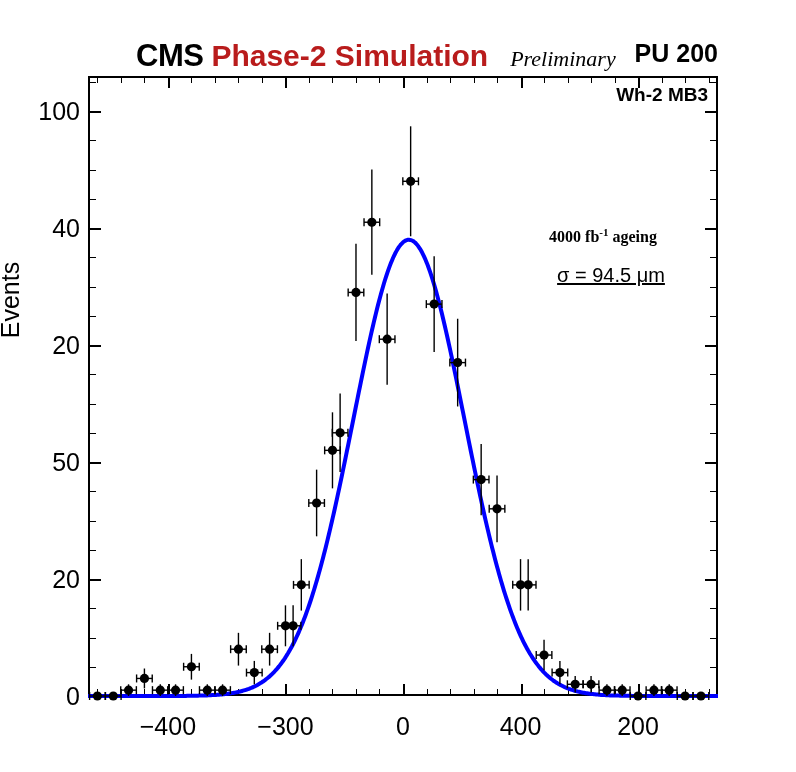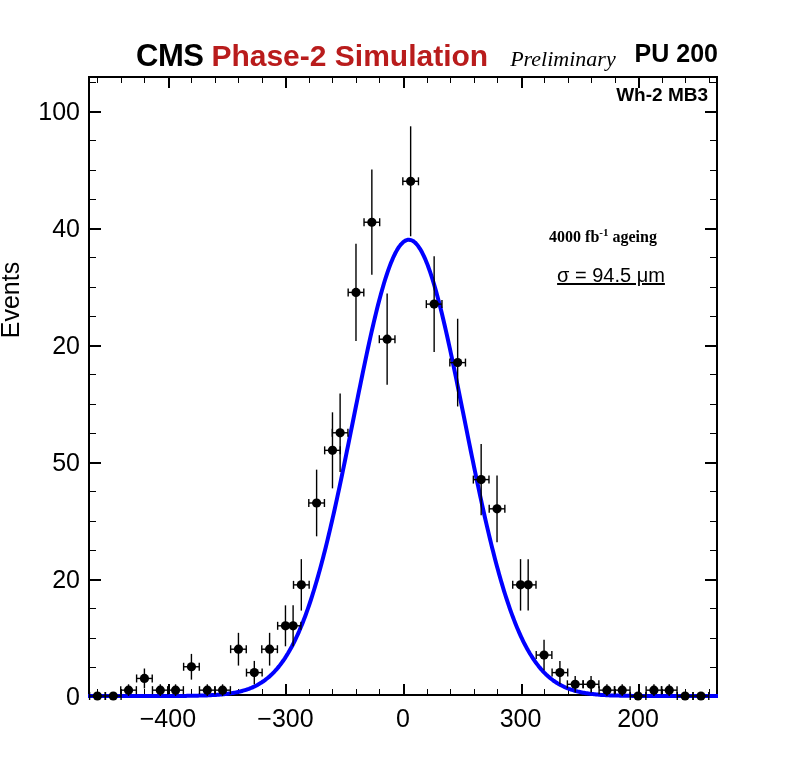--- a/index.html
+++ b/index.html
@@ -27,21 +27,21 @@
   .annbox{position:absolute;left:400px;top:150px;width:230px;height:70px;}
 
   
   .ytitle{position:absolute;left:-4px;top:300px;transform:rotate(-90deg) translate(-50%,0);
           transform-origin:left top;font-size:25px;color:#000;white-space:nowrap;}
   .xtitle{position:absolute;left:88px;top:735px;width:630px;text-align:center;font-size:25px;color:#000;}
 
   
   .tick{position:absolute;background:#000;}
   .tlabel{position:absolute;font-size:25px;color:#000;white-space:nowrap;}
-  .xlab{transform:translateX(-50%);}
+  .xlab{transform:translateX(-50%);margin-top:8px;}
   .ylab{transform:translateY(-50%);text-align:right;}
 
   
   svg.data{position:absolute;left:0;top:0;width:796px;height:772px;pointer-events:none;}
 </style>
 </head>
 <body>
 
 <div id="root">
 
@@ -70,21 +70,21 @@
       <div class="tick" style="left:167.92537313432837px;top:76px;width:2px;height:12px;"></div>
       <div class="tlabel xlab" style="left:167.92537313432837px;top:704px;">−400</div>
       <div class="tick" style="left:285.46268656716416px;top:684px;width:2px;height:12px;"></div>
       <div class="tick" style="left:285.46268656716416px;top:76px;width:2px;height:12px;"></div>
       <div class="tlabel xlab" style="left:285.46268656716416px;top:704px;">−300</div>
       <div class="tick" style="left:403px;top:684px;width:2px;height:12px;"></div>
       <div class="tick" style="left:403px;top:76px;width:2px;height:12px;"></div>
       <div class="tlabel xlab" style="left:403px;top:704px;">0</div>
       <div class="tick" style="left:520.5373134328358px;top:684px;width:2px;height:12px;"></div>
       <div class="tick" style="left:520.5373134328358px;top:76px;width:2px;height:12px;"></div>
-      <div class="tlabel xlab" style="left:520.5373134328358px;top:704px;">300</div>
+      <div class="tlabel xlab" style="left:520.5373134328358px;top:704px;">400</div>
       <div class="tick" style="left:638.0746268656716px;top:684px;width:2px;height:12px;"></div>
       <div class="tick" style="left:638.0746268656716px;top:76px;width:2px;height:12px;"></div>
       <div class="tlabel xlab" style="left:638.0746268656716px;top:704px;">200</div>
       <div class="tick" style="left:97.40298507462687px;top:689px;width:1px;height:7px;"></div>
       <div class="tick" style="left:97.40298507462687px;top:76px;width:1px;height:7px;"></div>
       <div class="tick" style="left:120.91044776119404px;top:689px;width:1px;height:7px;"></div>
       <div class="tick" style="left:120.91044776119404px;top:76px;width:1px;height:7px;"></div>
       <div class="tick" style="left:144.4179104477612px;top:689px;width:1px;height:7px;"></div>
       <div class="tick" style="left:144.4179104477612px;top:76px;width:1px;height:7px;"></div>
       <div class="tick" style="left:191.43283582089552px;top:689px;width:1px;height:7px;"></div>

